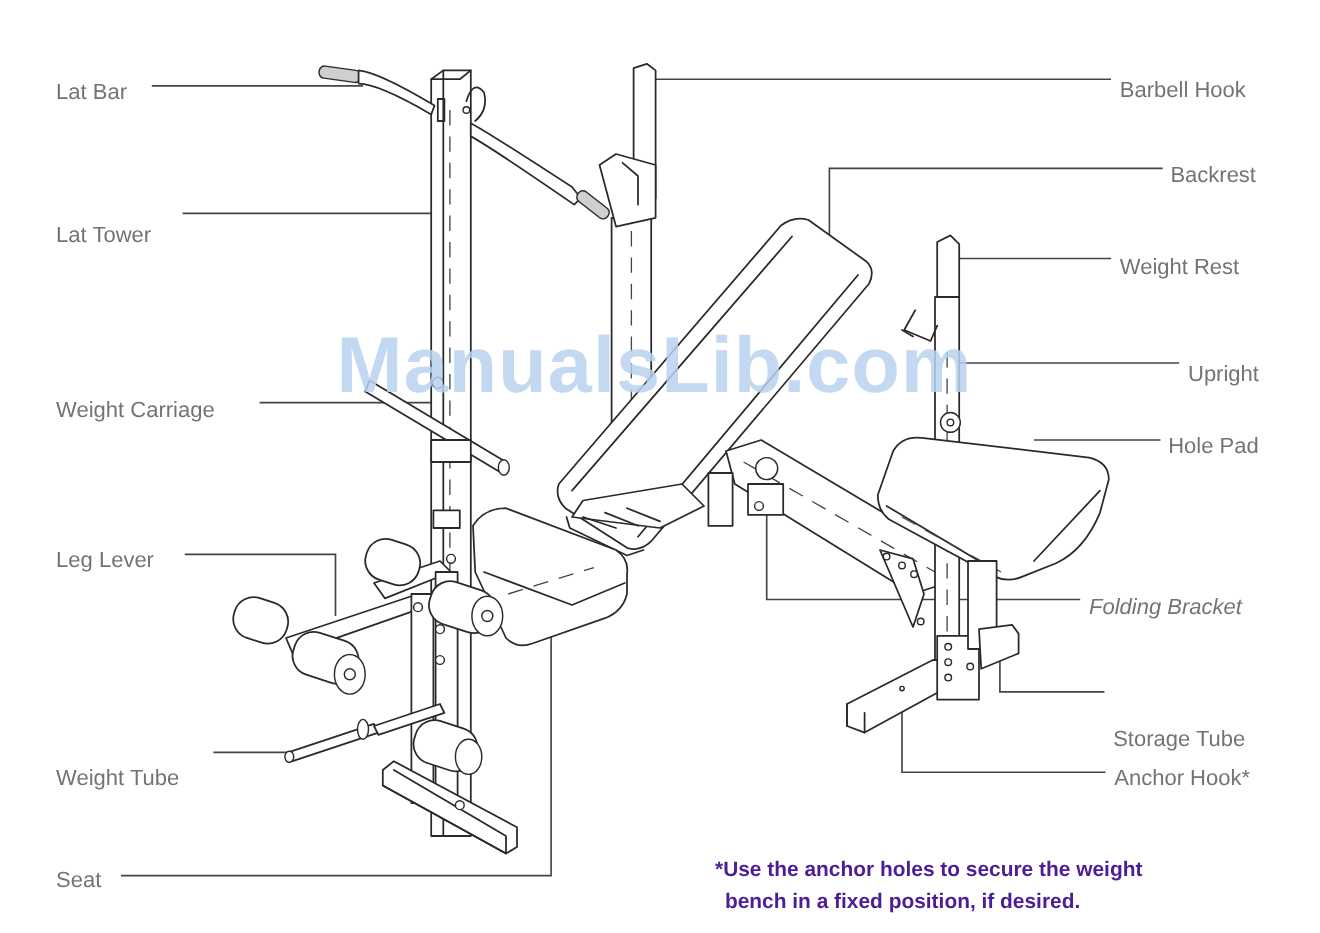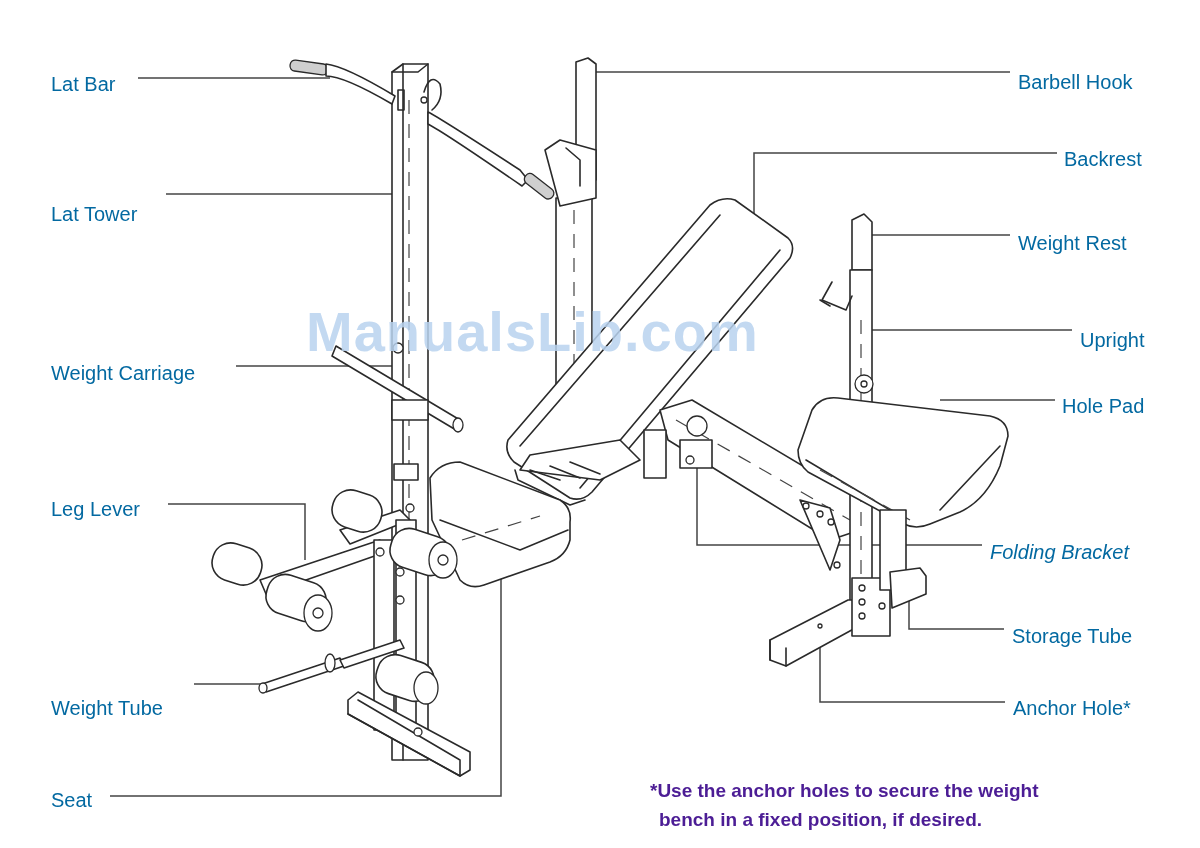--- a/index.html
+++ b/index.html
@@ -2,41 +2,41 @@
 <html><head>
   <meta charset="utf-8">
   <style>
     html, body { margin: 0; padding: 0; background: #ffffff; }
     body { width: 1200px; height: 848px; position: relative; overflow: hidden; font-family: "Liberation Sans", sans-serif; }
     #stage { position: absolute; left: 0; top: 0; width: 1200px; height: 848px; }
     .label {
       position: absolute;
       font-family: "Liberation Sans", sans-serif;
       font-size: 20px;
-      color: #0369a1;
+      color: #737373;
       white-space: nowrap;
       line-height: 24px;
     }
     .footnote {
       position: absolute;
       left: 650px; top: 776px;
       font-family: "Liberation Sans", sans-serif;
       font-weight: bold;
       font-size: 19px;
       line-height: 29px;
       color: #4c1d95;
     }
     .footnote span { display: block; }
     .footnote .l2 { padding-left: 9px; }
     .watermark {
       position: absolute;
       left: 306px; top: 292px;
       font-family: "Liberation Sans", sans-serif;
       font-weight: bold;
-      font-size: 56px;
+      font-size: 72px;
       letter-spacing: 1px;
       color: #b9d3ef;
       opacity: 0.85;
       white-space: nowrap;
       pointer-events: none;
       line-height: 80px;
     }
     svg .d { fill: #ffffff; stroke: #2a2a2a; stroke-width: 1.6; stroke-linejoin: round; stroke-linecap: round; }
     svg .n { fill: none; stroke: #2a2a2a; stroke-width: 1.6; stroke-linejoin: round; stroke-linecap: round; }
     svg .dash { fill: none; stroke: #444; stroke-width: 1.2; stroke-dasharray: 14 10; }
@@ -202,20 +202,20 @@
   <div class="label" style="left:51px;top:497px;">Leg Lever</div>
   <div class="label" style="left:51px;top:696px;">Weight Tube</div>
   <div class="label" style="left:51px;top:788px;">Seat</div>
 
   <div class="label" style="left:1018px;top:70px;">Barbell Hook</div>
   <div class="label" style="left:1064px;top:147px;">Backrest</div>
   <div class="label" style="left:1018px;top:231px;">Weight Rest</div>
   <div class="label" style="left:1080px;top:328px;">Upright</div>
   <div class="label" style="left:1062px;top:394px;">Hole Pad</div>
   <div class="label" style="left:990px;top:540px;font-style:italic;">Folding Bracket</div>
-  <div class="label" style="left:1012px;top:624px;">Storage Tube</div>
-  <div class="label" style="left:1013px;top:696px;">Anchor Hole*</div>
+  <div class="label" style="left:1012px;top:660px;">Storage Tube</div>
+  <div class="label" style="left:1013px;top:696px;">Anchor Hook*</div>
 
   <div class="footnote">
     <span>*Use the anchor holes to secure the weight</span>
     <span class="l2">bench in a fixed position, if desired.</span>
   </div>
 </div>
 
 </body></html>

